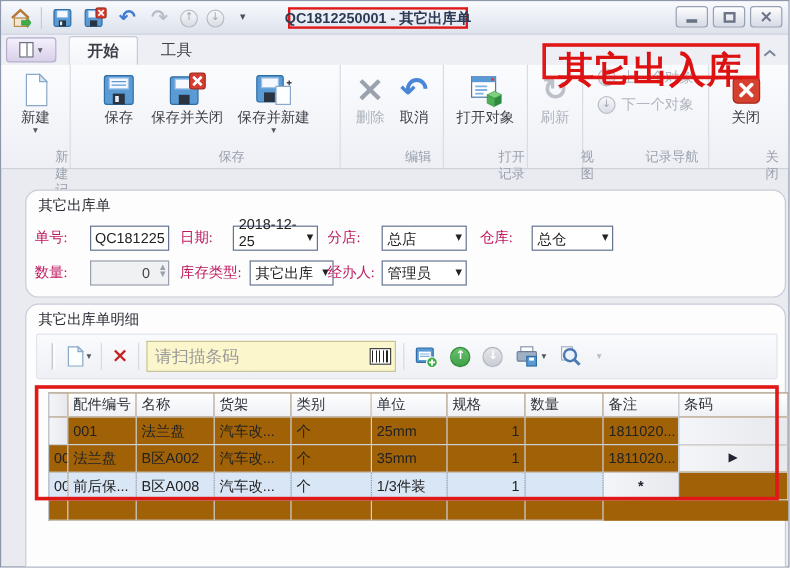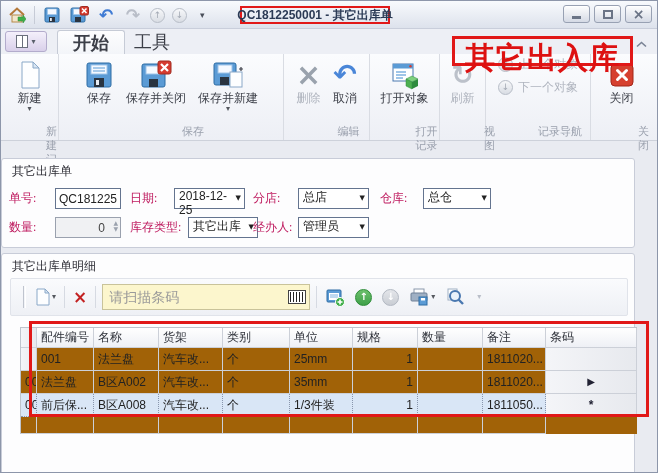--- a/index.html
+++ b/index.html
@@ -32,21 +32,21 @@
   .glyph-min{width:9px;height:3px;background:#6b7486;margin-top:7px;}
   .glyph-max{width:10px;height:9px;border:2px solid #6b7486;}
   .glyph-close{font-size:14px;font-weight:bold;color:#6b7486;line-height:1;font-family:"DejaVu Sans",sans-serif;}
   
   .tabrow{position:absolute;top:28px;left:0;width:656px;height:25px;background:#edeff5;}
   .appbtn{position:absolute;left:4px;top:2px;width:42px;height:21px;border:1px solid #b3accc;border-radius:3px;
     background:linear-gradient(#f4f0fb,#d9d0ea);display:flex;align-items:center;justify-content:center;gap:3px;}
   .appglyph{width:12px;height:13px;border:1px solid #6a6f7c;background:#fff;position:relative;}
   .appglyph:before{content:"";position:absolute;left:5px;top:0;bottom:0;width:1px;background:#6a6f7c;}
   .appdd{font-size:8px;color:#5a5f6b;}
-  .tab{position:absolute;top:1px;height:24px;line-height:24px;padding:0 15px;font-size:18px;color:#3c3f48;}
+  .tab{position:absolute;top:1px;height:24px;line-height:24px;padding:0 15px;font-size:13px;color:#3c3f48;}
   .tab.active{background:linear-gradient(#fdfdfe,#f3f5f9);border:1px solid #c6cbd6;border-bottom:none;
     border-radius:3px 3px 0 0;font-weight:bold;}
   .collapse{position:absolute;right:10px;top:8px;}
   
   .ribbon{position:absolute;top:53px;left:0;width:656px;height:87px;
     background:linear-gradient(#fbfcfe,#edeff5);border-bottom:1px solid #cdd1da;display:flex;}
   .rgroup{display:flex;flex-direction:column;border-right:1px solid #d9dce3;height:100%;}
   .rbtns{flex:1;display:flex;justify-content:center;align-items:flex-start;padding-top:2px;gap:2px;}
   .rglabel{height:16px;text-align:center;font-size:11px;color:#9aa0ad;line-height:14px;margin-left:44px;}
   .rbtn{display:flex;flex-direction:column;align-items:center;padding:2px 5px 0;}
@@ -57,29 +57,29 @@
   .bigx{font-size:30px;color:#9aa2ad;font-weight:bold;}
   .bigundo{font-size:28px;color:#4a86d8;font-weight:bold;}
   .bigrefresh{font-size:26px;color:#bcc1ca;font-weight:bold;}
   .rsmallwrap{display:flex;flex-direction:column;justify-content:center;gap:6px;padding:0 6px;}
   .rsmall{display:flex;align-items:center;gap:5px;font-size:12px;color:#b0b5bf;white-space:nowrap;}
   .anno-ribbon{position:absolute;left:451px;top:35px;width:181px;height:30px;border:3px solid #e11818;
     z-index:40;pointer-events:none;display:flex;align-items:center;justify-content:center;overflow:visible;}
   .anno-ribbon-text{font-size:30px;font-weight:bold;color:#dd1111;letter-spacing:1px;
     white-space:nowrap;margin-top:14px;}
   
-  .gbox{position:absolute;left:0;width:634px;background:#fdfdfe;border:1px solid #c8ccd8;border-radius:3px;}
+  .gbox{position:absolute;left:20px;width:634px;background:#fdfdfe;border:1px solid #c8ccd8;border-radius:11px;}
   .gbox-title{position:absolute;left:10px;top:4px;font-size:12px;color:#2b2b33;}
   .formbox{top:157px;height:90px;}
   .detailbox{top:252px;height:257px;text-decoration:underline;}
   .flabel{position:absolute;font-size:12px;color:#be185d;line-height:21px;white-space:nowrap;font-family:Liberation Serif, serif;}
   .finput{position:absolute;height:21px;border:1px solid #64748f;background:#fff;font-size:12px;
     padding:0 3px;color:#222;font-family:"Liberation Sans","DejaVu Sans",sans-serif;}
   .fselect{position:absolute;height:21px;border:1px solid #64748f;background:#fff;display:flex;
-    align-items:flex-start;padding:0 16px 0 4px;font-size:12px;color:#222;}
+    align-items:flex-end;padding:0 16px 0 4px;font-size:12px;color:#222;}
   .dd{position:absolute;right:3px;top:6px;font-size:7px;color:#222;}
   .fspin{position:absolute;height:21px;border:1px solid #9aa1ae;background:#f0f1f3;display:flex;
     align-items:center;justify-content:flex-end;padding-right:15px;font-size:12px;color:#444;}
   .spinarrows{position:absolute;right:2px;top:2px;display:flex;flex-direction:column;line-height:7px;}
   .spinarrows span{font-size:6px;color:#9aa1ad;}
   
   .dtoolbar{position:absolute;left:8px;top:24px;width:618px;height:38px;display:flex;align-items:center;
     gap:6px;padding-left:12px;background:linear-gradient(#fafbfd,#eef0f5);
     border:1px solid #e0e3ea;border-radius:2px;}
   .grip{width:3px;height:22px;border-left:1px solid #bfc4ce;border-right:1px solid #fff;}
@@ -464,21 +464,20 @@
           <span class="uglyph">▶</span>
         </div>
       <div class="c sel">008</div>
       <div class="c sel">前后保...</div>
       <div class="c sel">B区A008</div>
       <div class="c sel">汽车改...</div>
       <div class="c sel">个</div>
       <div class="c sel">1/3件装</div>
       <div class="c sel num">1</div>
       <div class="c sel"></div>
-      <div class="c sel">1811050...</div>
 
       <div class="c rs" style="font-size:12px;font-weight:bold;">
           <span>*</span>
         </div>
       <div class="c"></div>
       <div class="c"></div>
       <div class="c"></div>
       <div class="c"></div>
       <div class="c"></div>
       <div class="c"></div>

